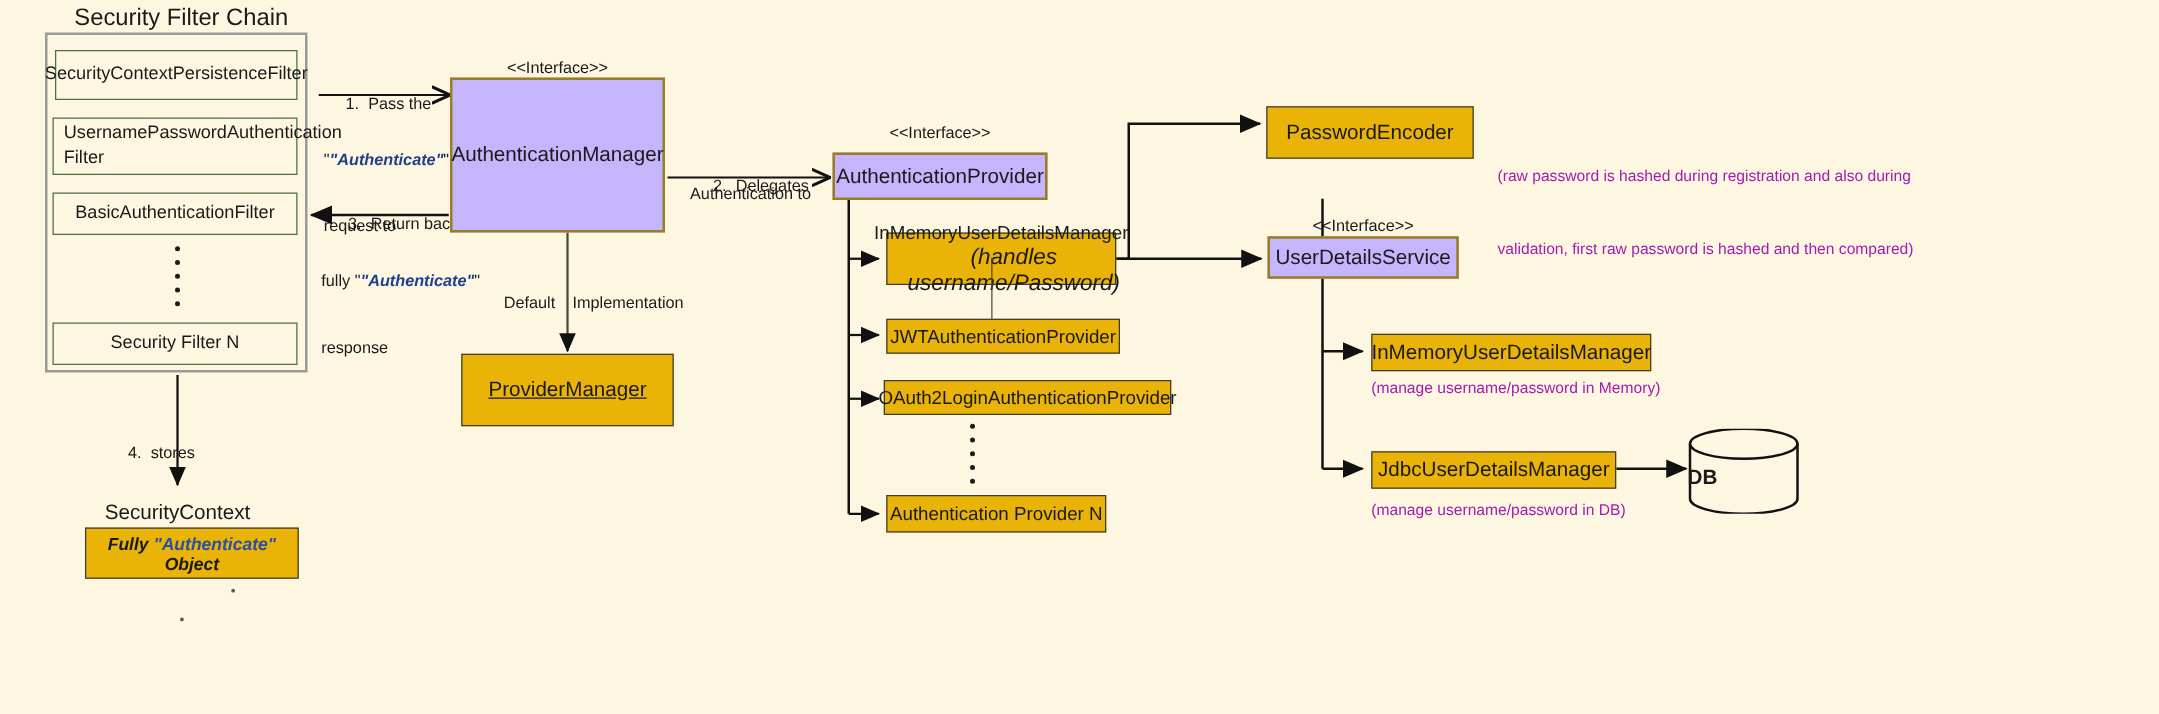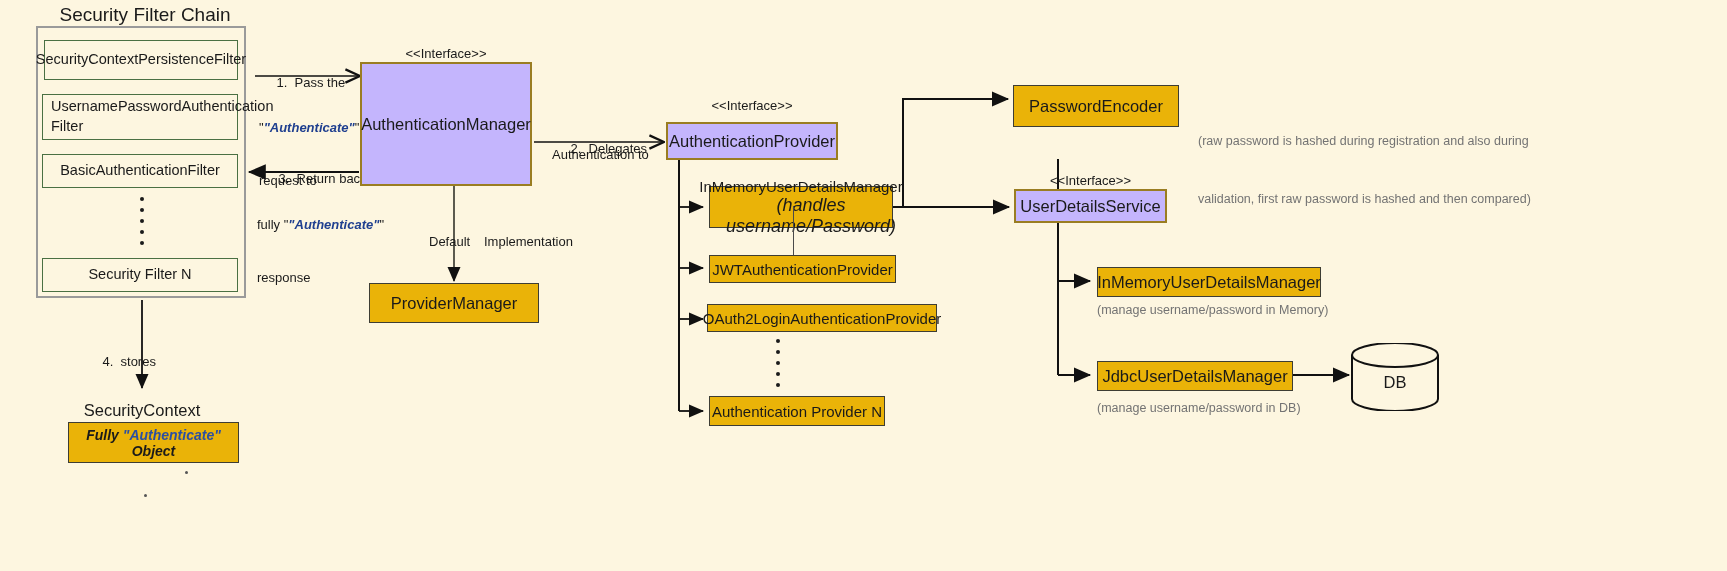--- a/index.html
+++ b/index.html
@@ -29,24 +29,24 @@
   .filter-box.left{align-items:flex-start;text-align:left;}
 
   
   .iface-box{border:2px solid #9a7d22;background:#c4b5fd;}
   .iface-tag{font-size:13px;color:#1a1a1a;text-align:center;}
 
   
   .plain-box{border:1.6px solid #3d3d34;background:#eab308;}
   .t17{font-size:16.5px;}
   .t15{font-size:15px;}
-  .t13{font-size:13px;margin-left:26px;}
+  .t13{font-size:13px;}
 
   .sub-note{font-size:18px;font-style:italic;margin-left:20px;}
-  .note{font-size:12.5px;color:#737373;}
+  .note{font-size:12.5px;color:#a21caf;}
 
   .step{font-size:13px;color:#1a1a1a;}
   .emph{color:#1f3f8f;font-style:italic;font-weight:bold;}
   .auth-obj{font-size:14px;font-style:italic;font-weight:bold;}
   .auth-obj .emph{color:#2b4fa2;}
 
   .vdots{position:absolute;display:flex;flex-direction:column;align-items:center;
          justify-content:space-between;}
   .vdots i{display:block;width:4px;height:4px;border-radius:50%;background:#1a1a1a;}
   .tinydot{position:absolute;width:3px;height:3px;border-radius:50%;background:#555;}
@@ -141,21 +141,21 @@
   </div>
 
   <div class="lbl iface-tag" style="left:360px;top:45px;width:172px;">&lt;&lt;Interface&gt;&gt;</div>
   <div class="node iface-box" style="left:360px;top:62px;width:172px;height:124px;">
     <span class="t17">AuthenticationManager</span>
   </div>
 
   <div class="lbl t13" style="left:403px;top:233px;">Default</div>
   <div class="lbl t13" style="left:458px;top:233px;">Implementation</div>
 
-  <div class="node plain-box" style="left:369px;top:283px;width:170px;height:40px;">
+  <div class="node plain-box" style="left:369px;top:283px;width:170px;height:58px;text-decoration:underline;">
     <span class="t17">ProviderManager</span>
   </div>
 
   <div class="lbl step" style="left:556px;top:122px;">
     <span>2.</span>&nbsp;&nbsp;<span>Delegates</span>
   </div>
   <div class="lbl step" style="left:552px;top:146px;">Authentication to</div>
 
   <div class="lbl iface-tag" style="left:666px;top:97px;width:172px;">&lt;&lt;Interface&gt;&gt;</div>
   <div class="node iface-box" style="left:666px;top:122px;width:172px;height:38px;">
@@ -210,21 +210,21 @@
   <div class="node plain-box" style="left:1097px;top:361px;width:196px;height:30px;">
     <span class="t17">JdbcUserDetailsManager</span>
   </div>
   <div class="lbl note" style="left:1097px;top:400px;">(manage username/password in DB)</div>
 
   <div class="db-cyl" style="left:1350px;top:343px;width:90px;height:68px;">
     <svg width="90" height="68" viewBox="0 0 90 68">
       <path d="M2,12 L2,56 A43,12 0 0 0 88,56 L88,12" fill="#fdf6e0" stroke="#111" stroke-width="2"></path>
       <ellipse cx="45" cy="12" rx="43" ry="12" fill="#fdf6e0" stroke="#111" stroke-width="2"></ellipse>
     </svg>
-    <div class="lbl t17" style="left:0;top:28px;width:90px;text-align:center;">DB</div>
+    <div class="lbl t17" style="left:0;top:28px;width:90px;text-align:left;font-weight:bold;">DB</div>
   </div>
 
   <div class="lbl step" style="left:88px;top:335px;">
     <span>4.</span>&nbsp;&nbsp;<span>stores</span>
   </div>
 
   <div class="lbl t17" style="left:42px;top:399px;width:200px;text-align:center;">SecurityContext</div>
 
   <div class="node plain-box" style="left:68px;top:422px;width:171px;height:41px;">
     <span class="auth-obj"><span>Fully </span><span class="emph">"Authenticate"</span><span> Object</span></span>

